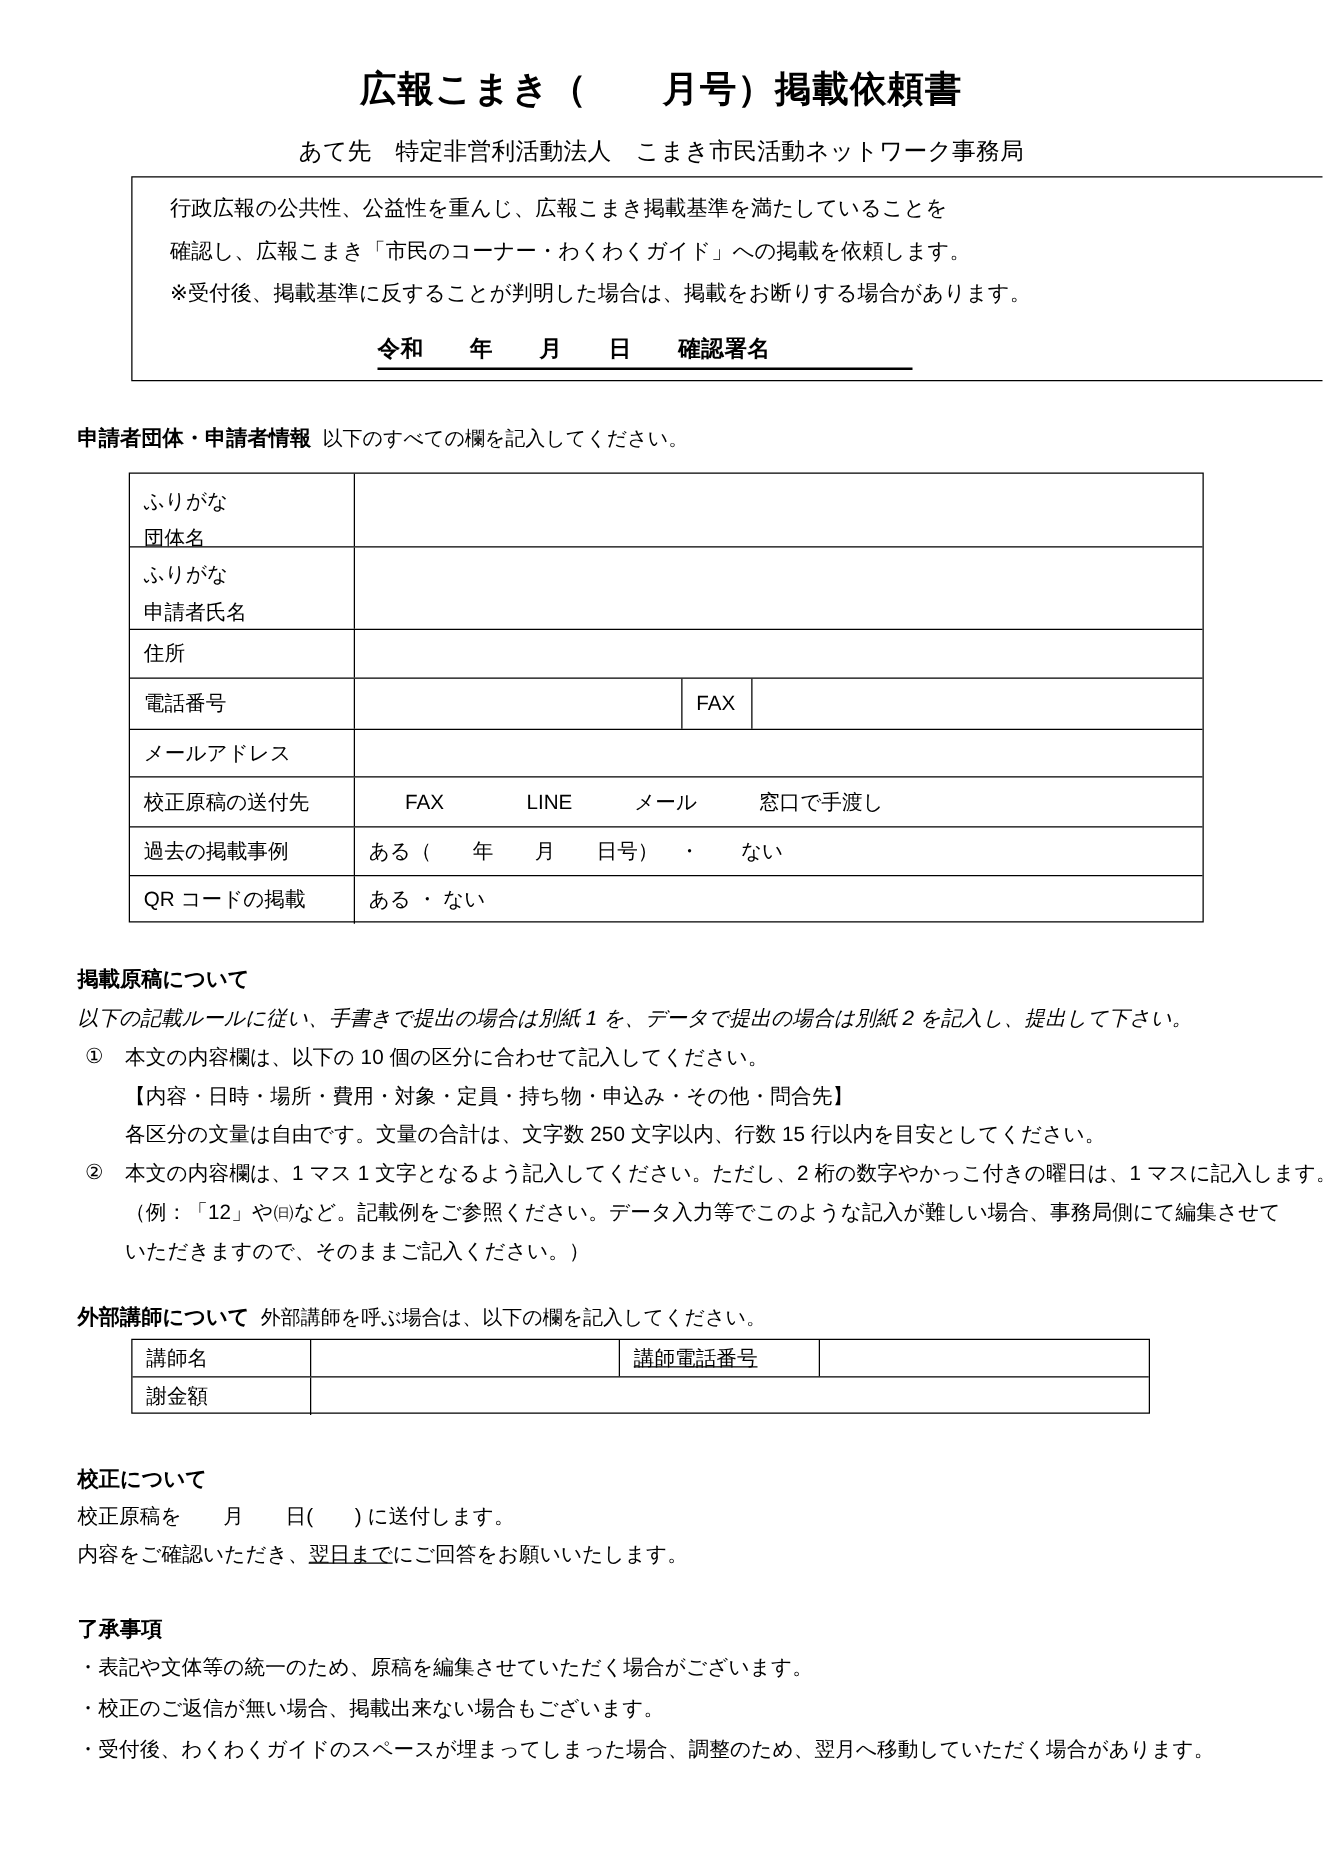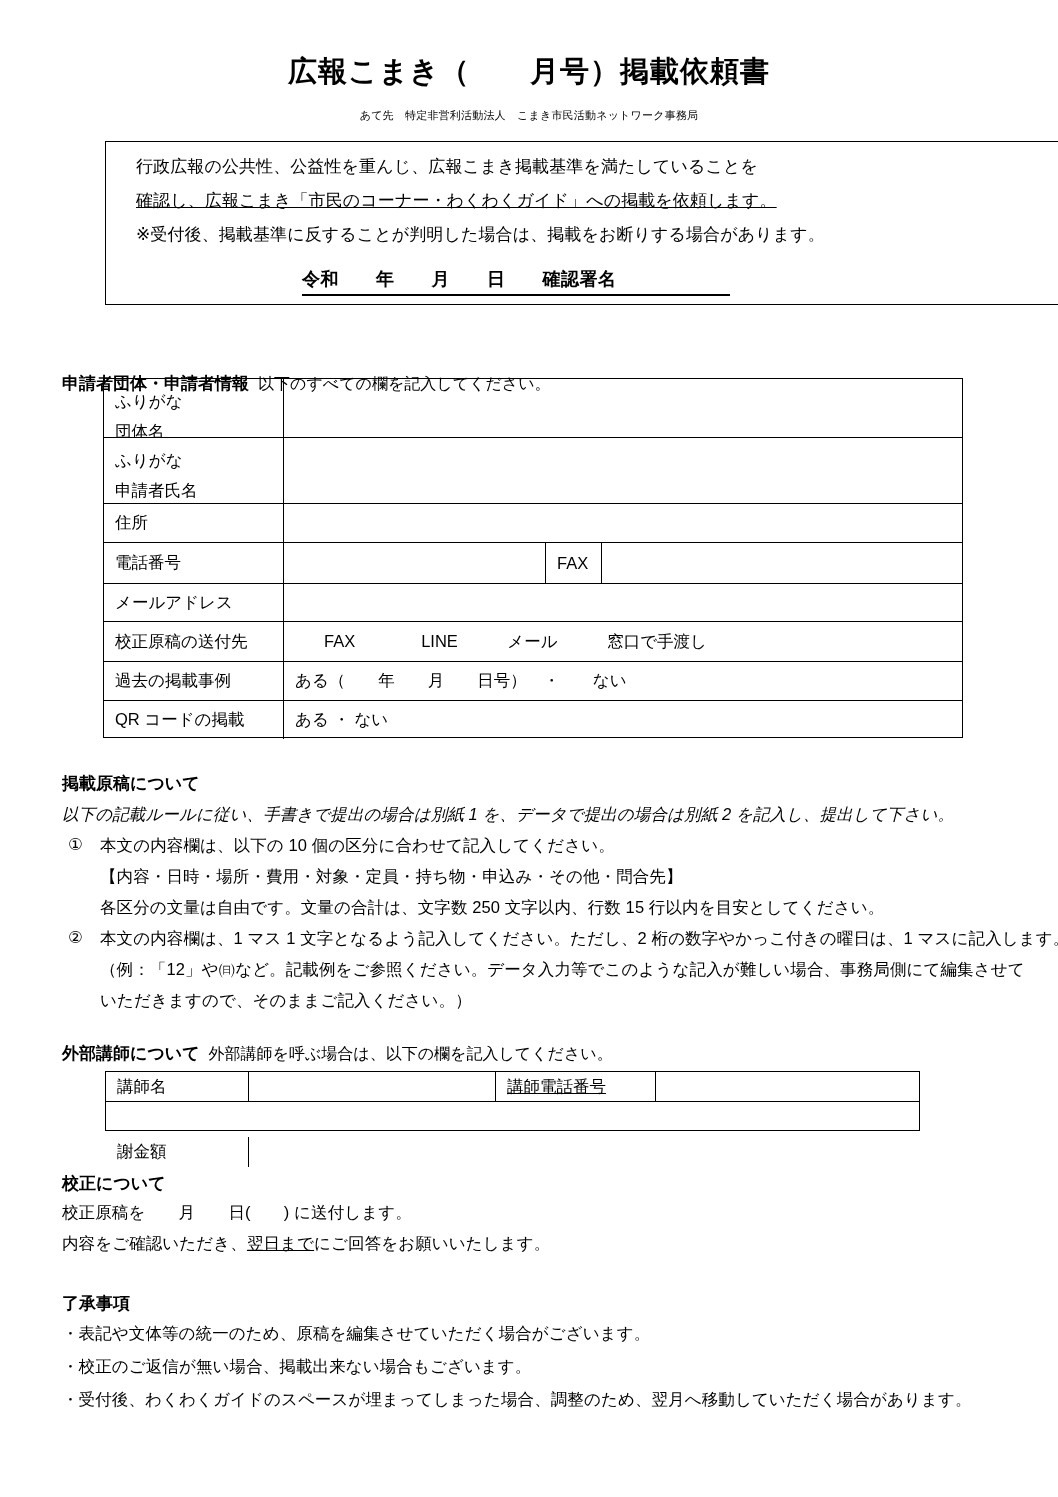--- a/index.html
+++ b/index.html
@@ -33,21 +33,21 @@
     font-size: 29px;
     font-weight: bold;
     letter-spacing: 1px;
   }
   .doc-addressee {
     position: absolute;
     left: 0;
     top: 108px;
     width: 1058px;
     text-align: center;
-    font-size: 11px;
+    font-size: 19px;
     letter-spacing: 0.2px;
   }
 
   
   .decl-box {
     position: absolute;
     left: 105px;
     top: 141px;
     width: 976px;
     height: 164px;
@@ -55,21 +55,21 @@
     box-sizing: border-box;
   }
   .decl-line {
     position: absolute;
     left: 30px;
     font-size: 17px;
     white-space: nowrap;
     letter-spacing: 0.1px;
   }
   .decl-l1 { top: 13px; }
-  .decl-l2 { top: 47px; text-decoration: underline; }
+  .decl-l2 { top: 47px; }
   .decl-l3 { top: 81px; }
 
   .sign-line {
     position: absolute;
     left: 196px;
     top: 125px;
     width: 428px;
     border-bottom: 2.4px solid #000;
     padding-bottom: 3px;
     font-size: 18px;
@@ -152,21 +152,21 @@
   <div class="doc-title">広報こまき（　　月号）掲載依頼書</div>
   <div class="doc-addressee">あて先　特定非営利活動法人　こまき市民活動ネットワーク事務局</div>
 
   <div class="decl-box">
     <div class="decl-line decl-l1">行政広報の公共性、公益性を重んじ、広報こまき掲載基準を満たしていることを</div>
     <div class="decl-line decl-l2">確認し、広報こまき「市民のコーナー・わくわくガイド」への掲載を依頼します。</div>
     <div class="decl-line decl-l3">※受付後、掲載基準に反することが判明した場合は、掲載をお断りする場合があります。</div>
     <div class="sign-line">令和　　年　　月　　日　　確認署名</div>
   </div>
 
-  <div class="sec-head" style="left:62px; top:372px;">
+  <div class="sec-head" style="left:62px; top:339px;">
     <span>申請者団体・申請者情報</span><span class="note">以下のすべての欄を記入してください。</span>
   </div>
 
   <div class="tbl" style="left:103px; top:378px; width:860px; height:360px;">
 
     <div class="row" style="top:0px; height:59px;">
       <div class="cell label stacked vdiv" style="left:0px; width:180px;">
         <span class="ln">ふりがな</span>
         <span class="ln">団体名</span>
       </div>
@@ -233,21 +233,21 @@
     <span>外部講師について</span><span class="note">外部講師を呼ぶ場合は、以下の欄を記入してください。</span>
   </div>
 
   <div class="tbl" style="left:105px; top:1071px; width:815px; height:60px;">
     <div class="row" style="top:0px; height:30px;">
       <div class="cell label vdiv" style="left:0px; width:143px;">講師名</div>
       <div class="cell value vdiv" style="left:143px; width:247px;"></div>
       <div class="cell label vdiv" style="left:390px; width:160px;text-decoration:underline;">講師電話番号</div>
       <div class="cell value" style="left:550px; width:265px;"></div>
     </div>
-    <div class="row last" style="top:30px; height:30px;margin-top:35px;">
+    <div class="row last" style="top:30px; height:30px;">
       <div class="cell label vdiv" style="left:0px; width:143px;">謝金額</div>
       <div class="cell value" style="left:143px; width:672px;"></div>
     </div>
   </div>
 
   <div class="sec-head" style="left:62px; top:1172px;">
     <span>校正について</span>
   </div>
   <div class="para" style="left:62px; top:1202px;">校正原稿を　　月　　日(　　) に送付します。</div>
   <div class="para" style="left:62px; top:1233px;"><span>内容をご確認いただき、</span><u>翌日まで</u><span>にご回答をお願いいたします。</span></div>

